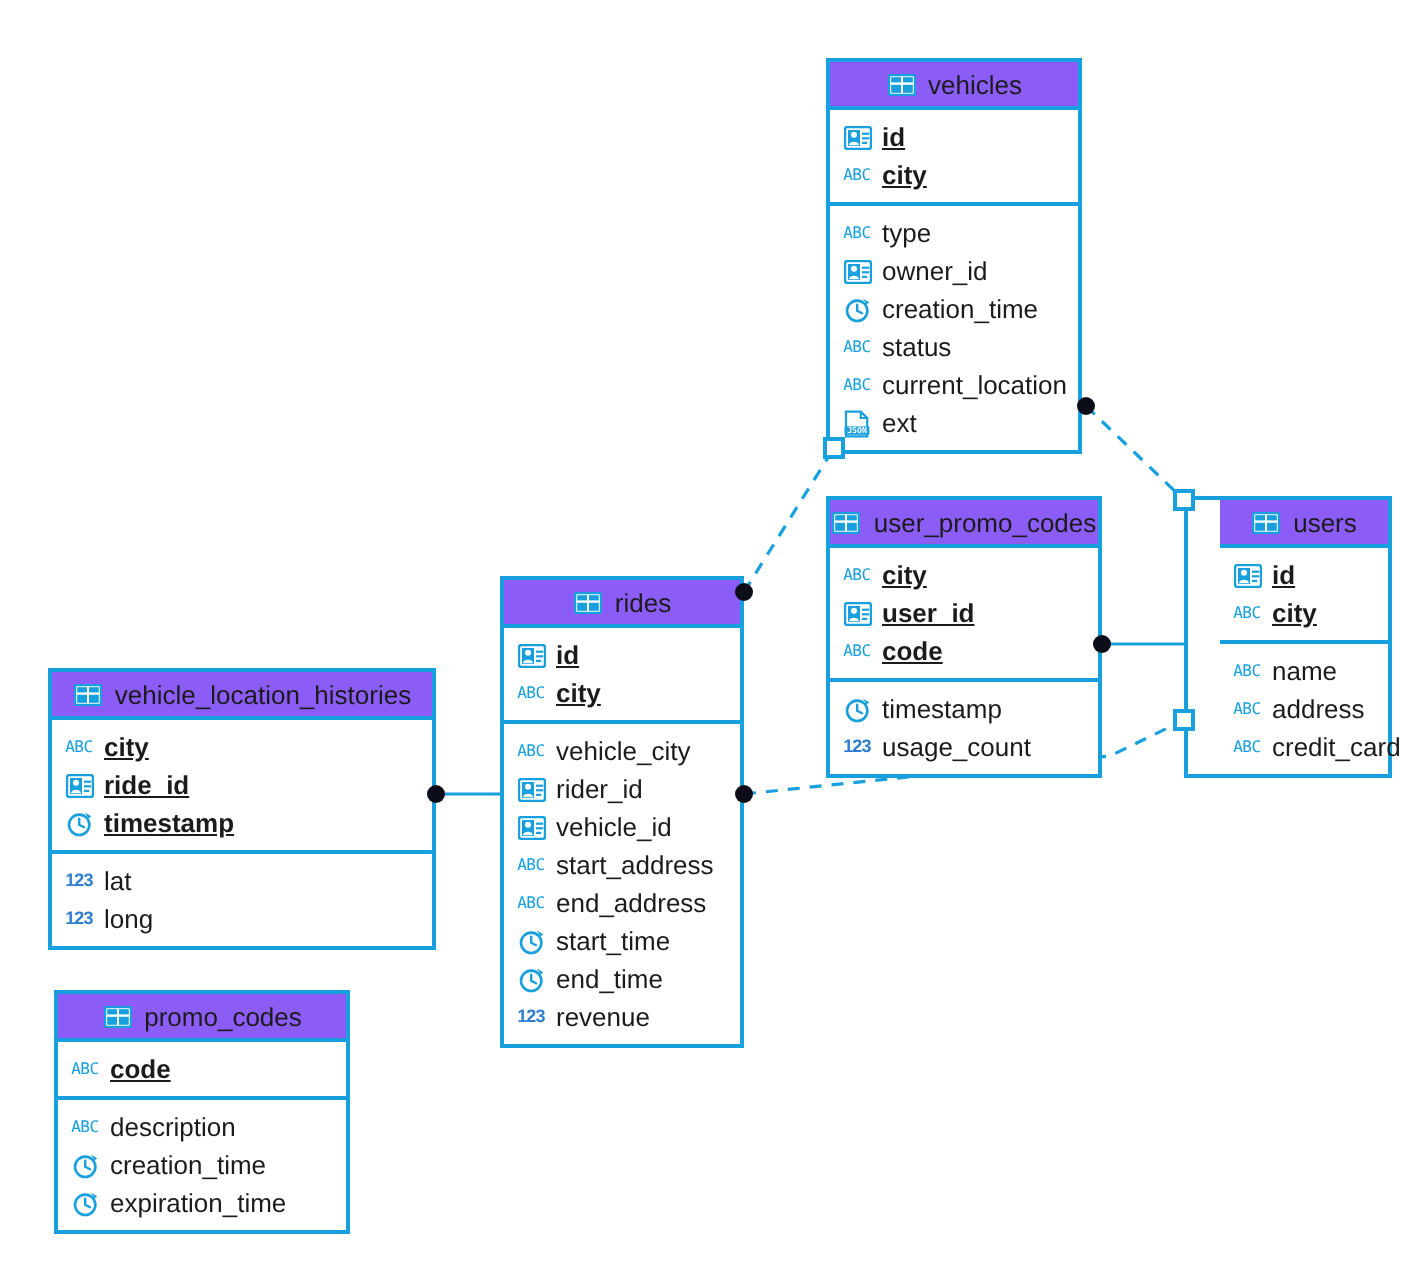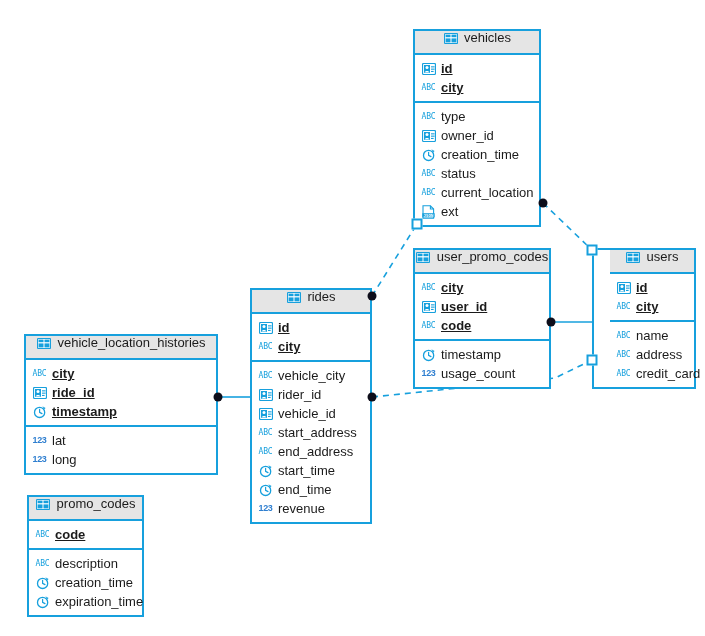--- a/index.html
+++ b/index.html
@@ -34,24 +34,25 @@
     box-sizing: border-box;
     border: 2px solid #17a0dd;
     background: #ffffff;
     z-index: 2;
   }
   .entity-header {
     box-sizing: border-box;
     border-bottom: 2px solid #17a0dd;
     height: 24px;
     display: flex;
+    align-items: center;
     justify-content: center;
     gap: 6px;
     padding: 0 8px;
-    background: #e5e5e5;
+    background: #8b5cf6;
   }
   .entity-title {
     font-size: 13px;
     color: #1b1b1b;
     white-space: nowrap;
     line-height: 1;
   }
   .field-group {
     padding: 4px 0 4px 0;
   }
@@ -508,21 +509,21 @@
           <span class="field-label">lat</span>
         </div>
         <div class="field">
           <span class="icon">
             <span class="num-icon">123</span>
           </span>
           <span class="field-label">long</span>
         </div>
       </div>
     </div>
-    <div class="entity" style="left: 27px; top: 495px; width: 117px;">
+    <div class="entity" style="left: 27px; top: 495px; width: 148px;">
       <div class="entity-header">
         <span class="icon">
           <svg width="14" height="11" viewBox="0 0 14 11">
             <rect x="0.5" y="0.5" width="13" height="10" rx="1" fill="#ffffff" stroke="#17a0dd" stroke-width="1.2"></rect>
             <rect x="1.6" y="1.6" width="4.9" height="2.6" fill="#17a0dd"></rect>
             <rect x="7.5" y="1.6" width="4.9" height="2.6" fill="#17a0dd"></rect>
             <rect x="1.6" y="5.4" width="4.9" height="4" fill="#17a0dd"></rect>
             <rect x="7.5" y="5.4" width="4.9" height="4" fill="#17a0dd"></rect>
           </svg>
         </span>

